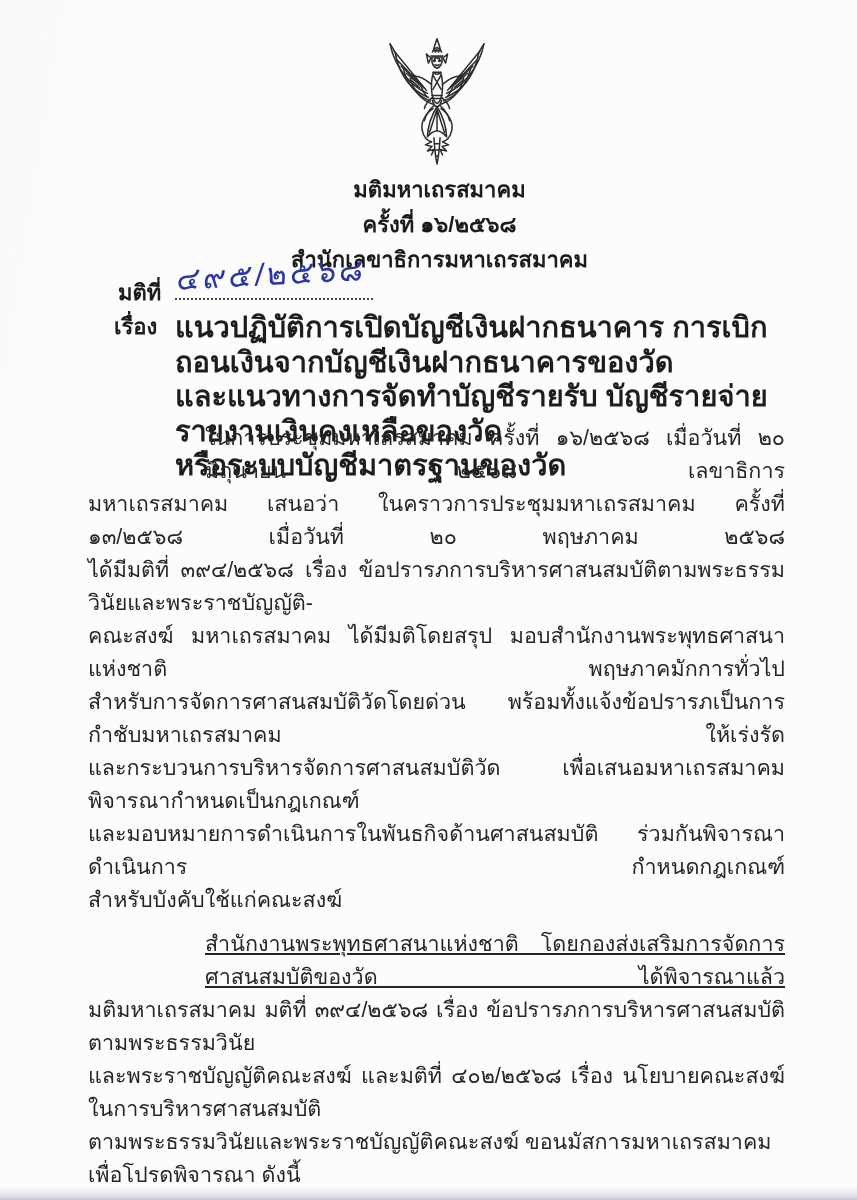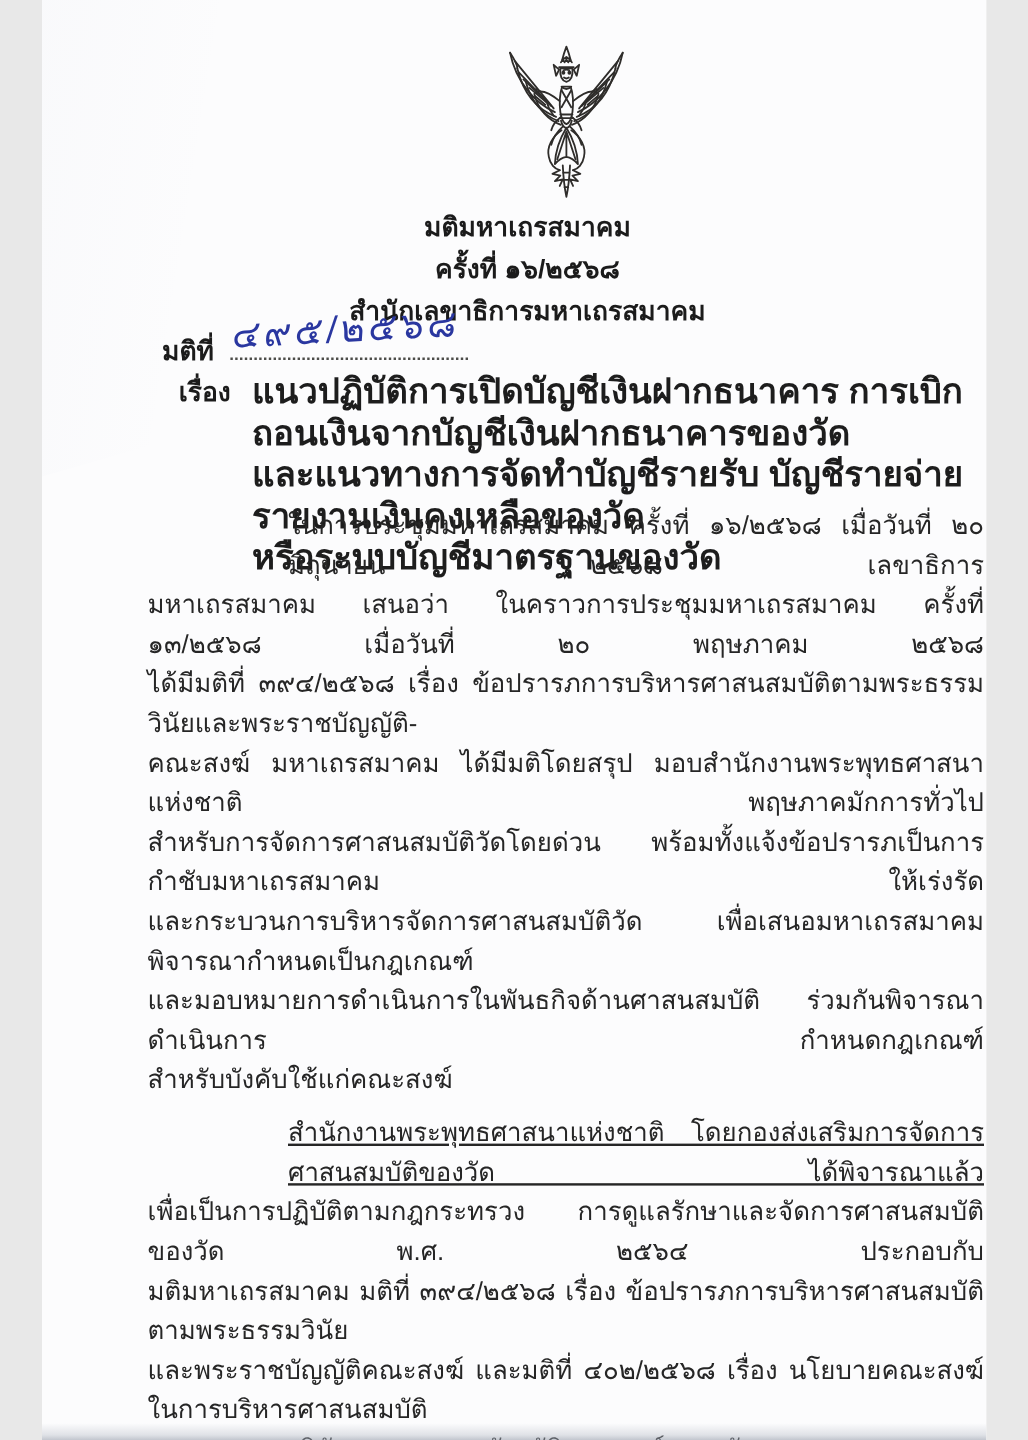--- a/index.html
+++ b/index.html
@@ -1,18 +1,18 @@
 <!DOCTYPE html>
 <html><head>
 <meta charset="utf-8">
 <style>
   html,body{margin:0;padding:0;background:#e8e8e8;}
   .page{
     position:relative;
-    width:787px;height:1200px;
+    width:857px;height:1200px;
     margin:0 auto;
     background:#fcfcfd;
     overflow:hidden;
     font-family:"Liberation Sans",sans-serif;
     color:#232323;
   }
   
   .crease{
     position:absolute;top:-60px;left:-180px;width:560px;height:420px;
     background:linear-gradient(115deg, rgba(150,165,200,0.07) 0%, rgba(255,255,255,0) 55%);
@@ -27,21 +27,21 @@
   
   .emblem{position:absolute;left:384px;top:36px;width:106px;height:138px;}
   .emblem svg{width:100%;height:100%;}
   
   .header-block{
     position:absolute;top:172px;left:0;width:100%;
     text-align:center;font-weight:bold;font-size:22px;line-height:35px;
     color:#1b1b1b;transform:translateX(11px);
   }
   
-  .res-row{position:absolute;top:271px;left:100px;font-size:22px;}
+  .res-row{position:absolute;top:271px;left:118px;font-size:22px;}
   .res-label{font-weight:bold;color:#1b1b1b;}
   .res-line{
     display:inline-block;margin-left:14px;width:198px;height:27px;
     border-bottom:2px dotted #4c4c49;position:relative;vertical-align:baseline;
   }
   .res-hand{
     position:absolute;left:0;bottom:-6px;white-space:nowrap;
     font-size:31px;font-weight:500;letter-spacing:3px;
     color:#2a37a0;
     transform:rotate(-3deg) skewX(-7deg);
@@ -141,21 +141,20 @@
     <div class="ln ind jl">ในการประชุมมหาเถรสมาคม ครั้งที่ ๑๖/๒๕๖๘ เมื่อวันที่ ๒๐ มิถุนายน ๒๕๖๘ เลขาธิการ</div>
     <div class="ln jl">มหาเถรสมาคม เสนอว่า ในคราวการประชุมมหาเถรสมาคม ครั้งที่ ๑๓/๒๕๖๘ เมื่อวันที่ ๒๐ พฤษภาคม ๒๕๖๘</div>
     <div class="ln jl">ได้มีมติที่ ๓๙๔/๒๕๖๘ เรื่อง ข้อปรารภการบริหารศาสนสมบัติตามพระธรรมวินัยและพระราชบัญญัติ-</div>
     <div class="ln jl">คณะสงฆ์ มหาเถรสมาคม ได้มีมติโดยสรุป มอบสำนักงานพระพุทธศาสนาแห่งชาติ พฤษภาคมักการทั่วไป</div>
     <div class="ln jl">สำหรับการจัดการศาสนสมบัติวัดโดยด่วน พร้อมทั้งแจ้งข้อปรารภเป็นการกำชับมหาเถรสมาคม ให้เร่งรัด</div>
     <div class="ln jl">และกระบวนการบริหารจัดการศาสนสมบัติวัด เพื่อเสนอมหาเถรสมาคมพิจารณากำหนดเป็นกฎเกณฑ์</div>
     <div class="ln jl">และมอบหมายการดำเนินการในพันธกิจด้านศาสนสมบัติ ร่วมกันพิจารณาดำเนินการ กำหนดกฎเกณฑ์</div>
     <div class="ln">สำหรับบังคับใช้แก่คณะสงฆ์</div>
 
     <div class="ln ind jl gap-a">สำนักงานพระพุทธศาสนาแห่งชาติ โดยกองส่งเสริมการจัดการศาสนสมบัติของวัด ได้พิจารณาแล้ว</div>
-    <div class="ln jl">เพื่อเป็นการปฏิบัติตามกฎกระทรวง การดูแลรักษาและจัดการศาสนสมบัติของวัด พ.ศ. ๒๕๖๔ ประกอบกับ</div>
     <div class="ln jl">มติมหาเถรสมาคม มติที่ ๓๙๔/๒๕๖๘ เรื่อง ข้อปรารภการบริหารศาสนสมบัติตามพระธรรมวินัย</div>
     <div class="ln jl">และพระราชบัญญัติคณะสงฆ์ และมติที่ ๔๐๒/๒๕๖๘ เรื่อง นโยบายคณะสงฆ์ในการบริหารศาสนสมบัติ</div>
     <div class="ln">ตามพระธรรมวินัยและพระราชบัญญัติคณะสงฆ์ ขอนมัสการมหาเถรสมาคมเพื่อโปรดพิจารณา ดังนี้</div>
 
   </div>
 
   <div class="bottom-edge"></div>
 </div>
 
 </body></html>

